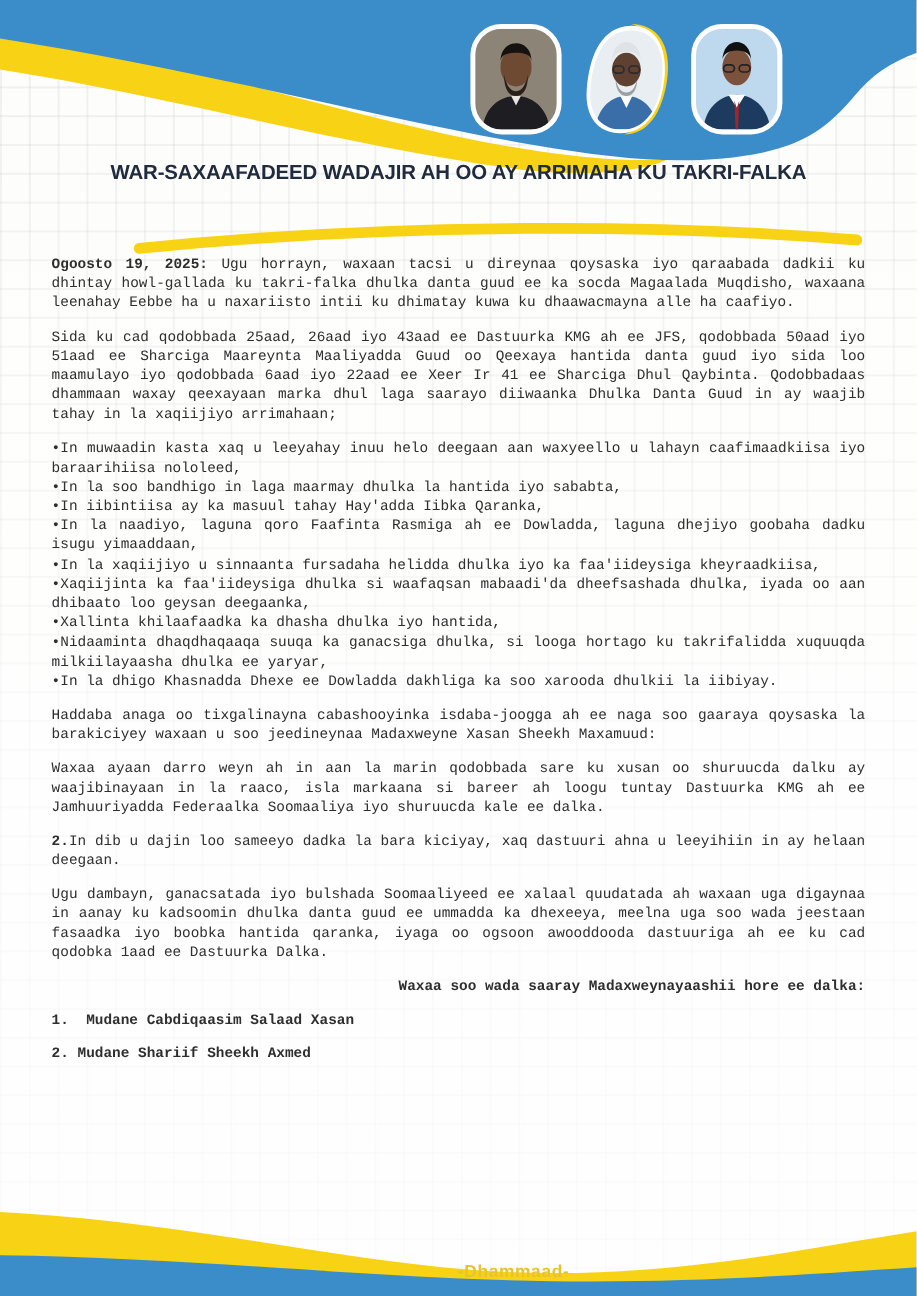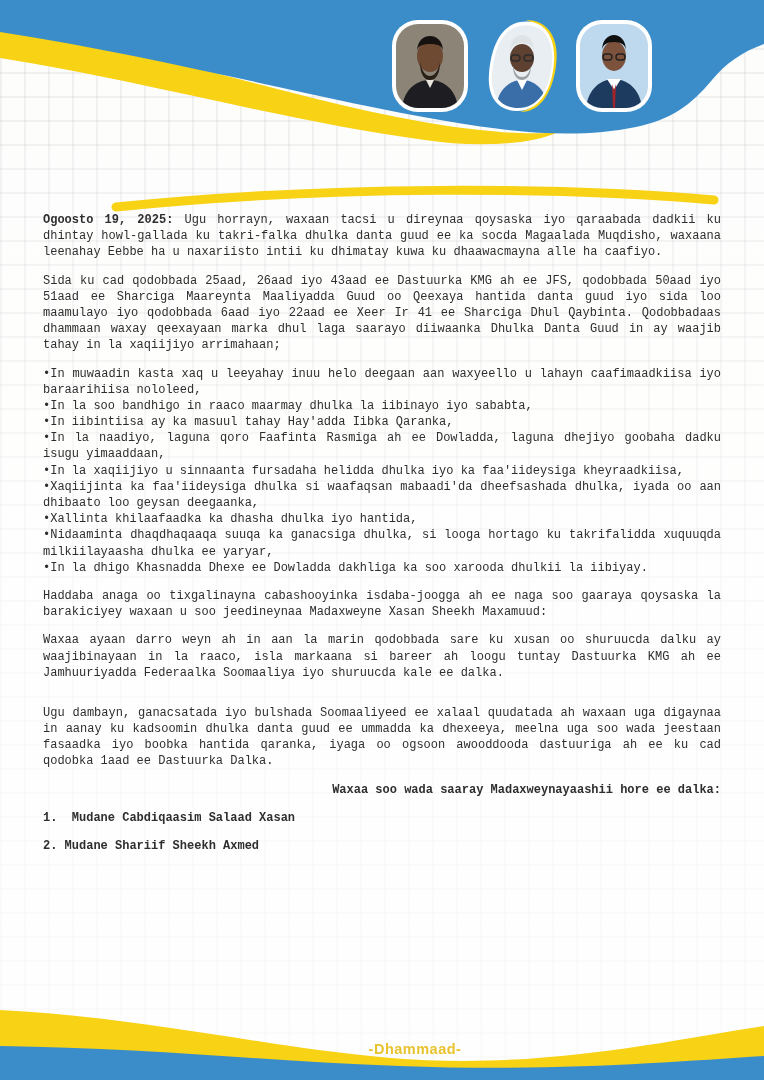--- a/index.html
+++ b/index.html
@@ -46,22 +46,22 @@
     color:var(--body-text);font-size:12px;line-height:1.35;text-align:justify;font-family:Liberation Mono, monospace;
   }
   .content p{margin:0 0 12px 0;}
   .content p.line{margin:0;}
   .group-gap{height:12px;}
   b{font-weight:bold;}
   .sig{font-weight:bold;text-align:left;margin:0;white-space:pre-wrap;}
   .sig-head{font-weight:bold;text-align:right;margin:0;}
 
   .end-label{
-    position:absolute;bottom:23px;left:50%;transform:translateX(-50%);
-    margin-left:33px;z-index:3;color:var(--end-gold);
+    position:absolute;bottom:12px;left:50%;transform:translateX(-50%);
+    margin-left:46px;z-index:3;color:var(--end-gold);
     font-weight:bold;font-size:14.5px;letter-spacing:.5px;text-align:right;
   }
 </style>
 </head>
 <body>
 
 <div class="page-bg"></div>
 
 <svg class="header-decor" width="764" height="234" viewBox="0 0 764 234">
 
@@ -124,42 +124,44 @@
       <rect x="29" y="36" width="9" height="6" rx="3" fill="none" stroke="#222" stroke-width="1.4"></rect>
       <rect x="42" y="36" width="9" height="6" rx="3" fill="none" stroke="#222" stroke-width="1.4"></rect>
       <path d="M12,90 C14,70 28,61 40,61 C52,61 66,70 68,90 Z" fill="#1d3a5f"></path>
       <path d="M33,61 L40,72 L47,61 Z" fill="#ffffff"></path>
       <path d="M38,66 L40,72 L42,66 L41,90 L39,90 Z" fill="#a0262c"></path>
     </g>
   </svg>
 </div>
 
 <div class="doc-title">
+  <span>WAR-SAXAAFADEED WADAJIR AH OO AY ARRIMAHA KU TAKRI-FALKA</span>
 </div>
 
 <div class="content">
   <p><b>Ogoosto 19, 2025:</b><span> Ugu horrayn, waxaan tacsi u direynaa qoysaska iyo qaraabada dadkii ku dhintay howl-gallada ku takri-falka dhulka danta guud ee ka socda Magaalada Muqdisho, waxaana leenahay Eebbe ha u naxariisto intii ku dhimatay kuwa ku dhaawacmayna alle ha caafiyo.</span></p>
 
   <p>Sida ku cad qodobbada 25aad, 26aad iyo 43aad ee Dastuurka KMG ah ee JFS, qodobbada 50aad iyo 51aad ee Sharciga Maareynta Maaliyadda Guud oo Qeexaya hantida danta guud iyo sida loo maamulayo iyo qodobbada 6aad iyo 22aad ee Xeer Ir 41 ee Sharciga Dhul Qaybinta. Qodobbadaas dhammaan waxay qeexayaan marka dhul laga saarayo diiwaanka Dhulka Danta Guud in ay waajib tahay in la xaqiijiyo arrimahaan;</p>
 
   <p class="line">•In muwaadin kasta xaq u leeyahay inuu helo deegaan aan waxyeello u lahayn caafimaadkiisa iyo baraarihiisa nololeed,</p>
-  <p class="line">•In la soo bandhigo in raaco maarmay dhulka la iibinayo iyo sababta,</p>
+  <p class="line">•In la soo bandhigo in laga maarmay dhulka la hantida iyo sababta,</p>
   <p class="line">•In iibintiisa ay ka masuul tahay Hay'adda Iibka Qaranka,</p>
   <p class="line">•In la naadiyo, laguna qoro Faafinta Rasmiga ah ee Dowladda, laguna dhejiyo goobaha dadku isugu yimaaddaan,</p>
   <p class="line">•In la xaqiijiyo u sinnaanta fursadaha helidda dhulka iyo ka faa'iideysiga kheyraadkiisa,</p>
   <p class="line">•Xaqiijinta ka faa'iideysiga dhulka si waafaqsan mabaadi'da dheefsashada dhulka, iyada oo aan dhibaato loo geysan deegaanka,</p>
   <p class="line">•Xallinta khilaafaadka ka dhasha dhulka iyo hantida,</p>
   <p class="line">•Nidaaminta dhaqdhaqaaqa suuqa ka ganacsiga dhulka, si looga hortago ku takrifalidda xuquuqda milkiilayaasha dhulka ee yaryar,</p>
   <p class="line">•In la dhigo Khasnadda Dhexe ee Dowladda dakhliga ka soo xarooda dhulkii la iibiyay.</p>
   <div class="group-gap"></div>
 
   <p>Haddaba anaga oo tixgalinayna cabashooyinka isdaba-joogga ah ee naga soo gaaraya qoysaska la barakiciyey waxaan u soo jeedineynaa Madaxweyne Xasan Sheekh Maxamuud:</p>
 
   <p>Waxaa ayaan darro weyn ah in aan la marin qodobbada sare ku xusan oo shuruucda dalku ay waajibinayaan in la raaco, isla markaana si bareer ah loogu tuntay Dastuurka KMG ah ee Jamhuuriyadda Federaalka Soomaaliya iyo shuruucda kale ee dalka.</p>
 
+  <p class="line"><b>2.</b><span>In dib u dajin loo sameeyo dadka la bara kiciyay, xaq dastuuri ahna u leeyihiin in ay helaan deegaan.</span><b></b><span></span></p>
   <div class="group-gap"></div>
 
   <p>Ugu dambayn, ganacsatada iyo bulshada Soomaaliyeed ee xalaal quudatada ah waxaan uga digaynaa in aanay ku kadsoomin dhulka danta guud ee ummadda ka dhexeeya, meelna uga soo wada jeestaan fasaadka iyo boobka hantida qaranka, iyaga oo ogsoon awooddooda dastuuriga ah ee ku cad qodobka 1aad ee Dastuurka Dalka.</p>
 
   <p class="sig-head">Waxaa soo wada saaray Madaxweynayaashii hore ee dalka:</p>
   <p class="sig">1.  Mudane Cabdiqaasim Salaad Xasan</p>
   <p class="sig">2. Mudane Shariif Sheekh Axmed</p>
 
 </div>
 

